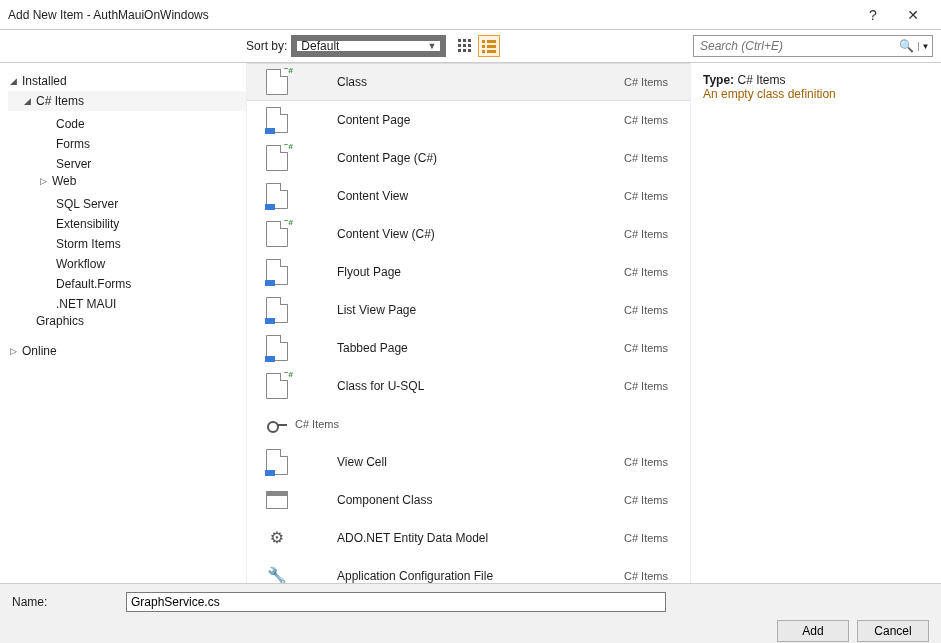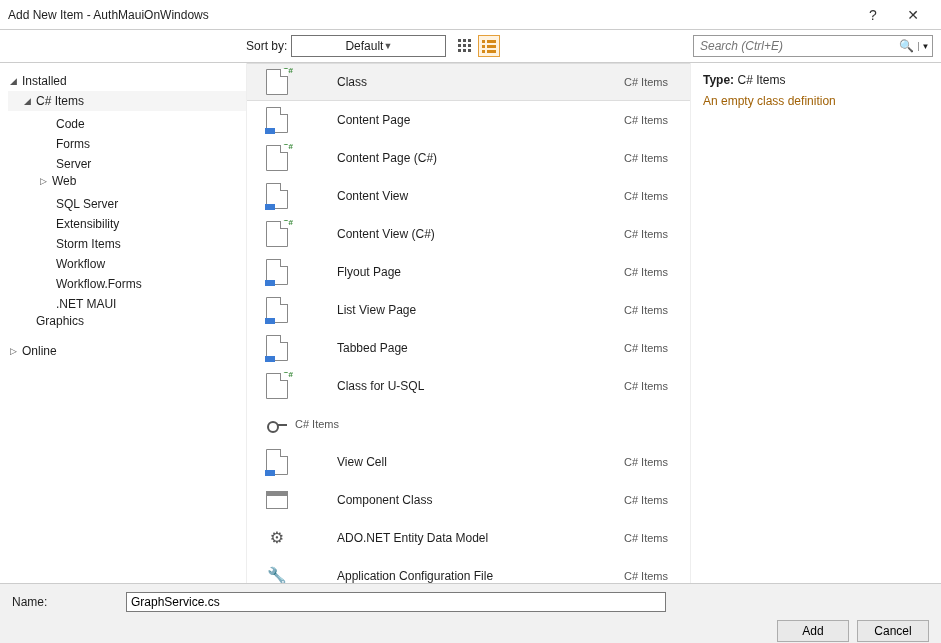--- a/index.html
+++ b/index.html
@@ -5,21 +5,21 @@
 * { box-sizing: border-box; margin: 0; padding: 0; font-family: "Segoe UI", Tahoma, sans-serif; font-size: 12px; }
 html, body { width: 941px; height: 643px; background: #fff; color: #1e1e1e; overflow: hidden; }
 
 .titlebar { height: 30px; display: flex; align-items: center; padding: 0 8px; border-bottom: 1px solid #ccc; }
 .titlebar .title { flex: 1; }
 .titlebar .btn { width: 40px; text-align: center; font-size: 14px; color: #333; cursor: default; }
 
 .topbar { height: 32px; display: flex; align-items: center; padding: 4px 8px; }
 .topbar .left-spacer { width: 238px; }
 .topbar .sortlabel { margin-right: 4px; }
-.sort-select { width: 155px; height: 22px; border: 1px solid #737373; background: #fff; padding: 0 4px; display: flex; align-items: center; justify-content: center; }
+.sort-select { width: 155px; height: 22px; border: 6px solid #737373; background: #fff; padding: 0 4px; display: flex; align-items: center; justify-content: space-between; }
 .sort-select .arrow { font-size: 9px; color: #555; }
 .view-btns { margin-left: 8px; display: flex; gap: 2px; }
 .view-btn { width: 22px; height: 22px; border: 1px solid transparent; display: flex; align-items: center; justify-content: center; }
 .view-btn.active { border: 1px solid #e5a03b; background: #fff3e0; }
 .view-btn svg { width: 14px; height: 14px; }
 .search-wrap { margin-left: auto; width: 240px; height: 22px; border: 1px solid #999; display: flex; align-items: center; background: #fff; }
 .search-wrap input { flex: 1; border: none; outline: none; padding: 0 6px; font-style: italic; color: #888; }
 .search-wrap .mag { width: 22px; text-align: center; color: #555; }
 .search-wrap .drop { width: 14px; text-align: center; font-size: 8px; border-left: 1px solid #999; }
 
@@ -35,21 +35,21 @@
 
 .list-panel { flex: 1; display: flex; }
 .list-scroll { flex: 1; overflow-y: scroll; border-left: 1px solid #eee; border-right: 1px solid #eee; }
 .list-item { display: flex; align-items: center; height: 38px; padding: 0 12px; border-bottom: 1px solid transparent; }
 .list-item.selected { background: #f2f2f2; border-top: 1px solid #ddd; border-bottom: 1px solid #ddd; }
 .list-item .iconbox { width: 36px; display: flex; justify-content: center; }
 .list-item .name { flex: 1; padding-left: 6px; margin-left: 36px; }
 .list-item .tag { color: #555; font-size: 11px; padding-right: 10px; }
 
 .details { width: 250px; padding: 10px 12px; }
-.details .type-row { margin-bottom: 7px; }
+.details .type-row { margin-bottom: 0; }
 .details .type-row b { font-weight: 600; }
 .details .desc { color: #a16207; }
 
 .footer { height: 60px; border-top: 1px solid #ccc; background: #f1f1f1; padding: 8px 12px; display: flex; flex-direction: column; gap: 8px; }
 .name-row { display: flex; align-items: center; }
 .name-row label { width: 114px; }
 .name-row input { flex: 0 0 540px; border: 1px solid #7a7a7a; height: 20px; padding: 0 4px; }
 .btn-row { display: flex; justify-content: flex-end; gap: 8px; }
 .btn-row button { width: 72px; height: 22px; background: #e9e9e9; border: 1px solid #adadad; }
 
@@ -143,21 +143,21 @@
     <div class="tree-row ind3">
         <span>Extensibility</span>
       </div>
     <div class="tree-row ind3">
         <span>Storm Items</span>
       </div>
     <div class="tree-row ind3">
         <span>Workflow</span>
       </div>
     <div class="tree-row ind3">
-        <span>Workflow.Forms</span>
+        <span>Default.Forms</span>
       </div>
     <div class="tree-row ind3">
         <span>.NET MAUI</span>
       </div>
     <div class="tree-row ind1">
         <span class="tri"></span>
         <span>Graphics</span>
       </div>
     <div style="height:10px"></div>
     <div class="tree-row">

